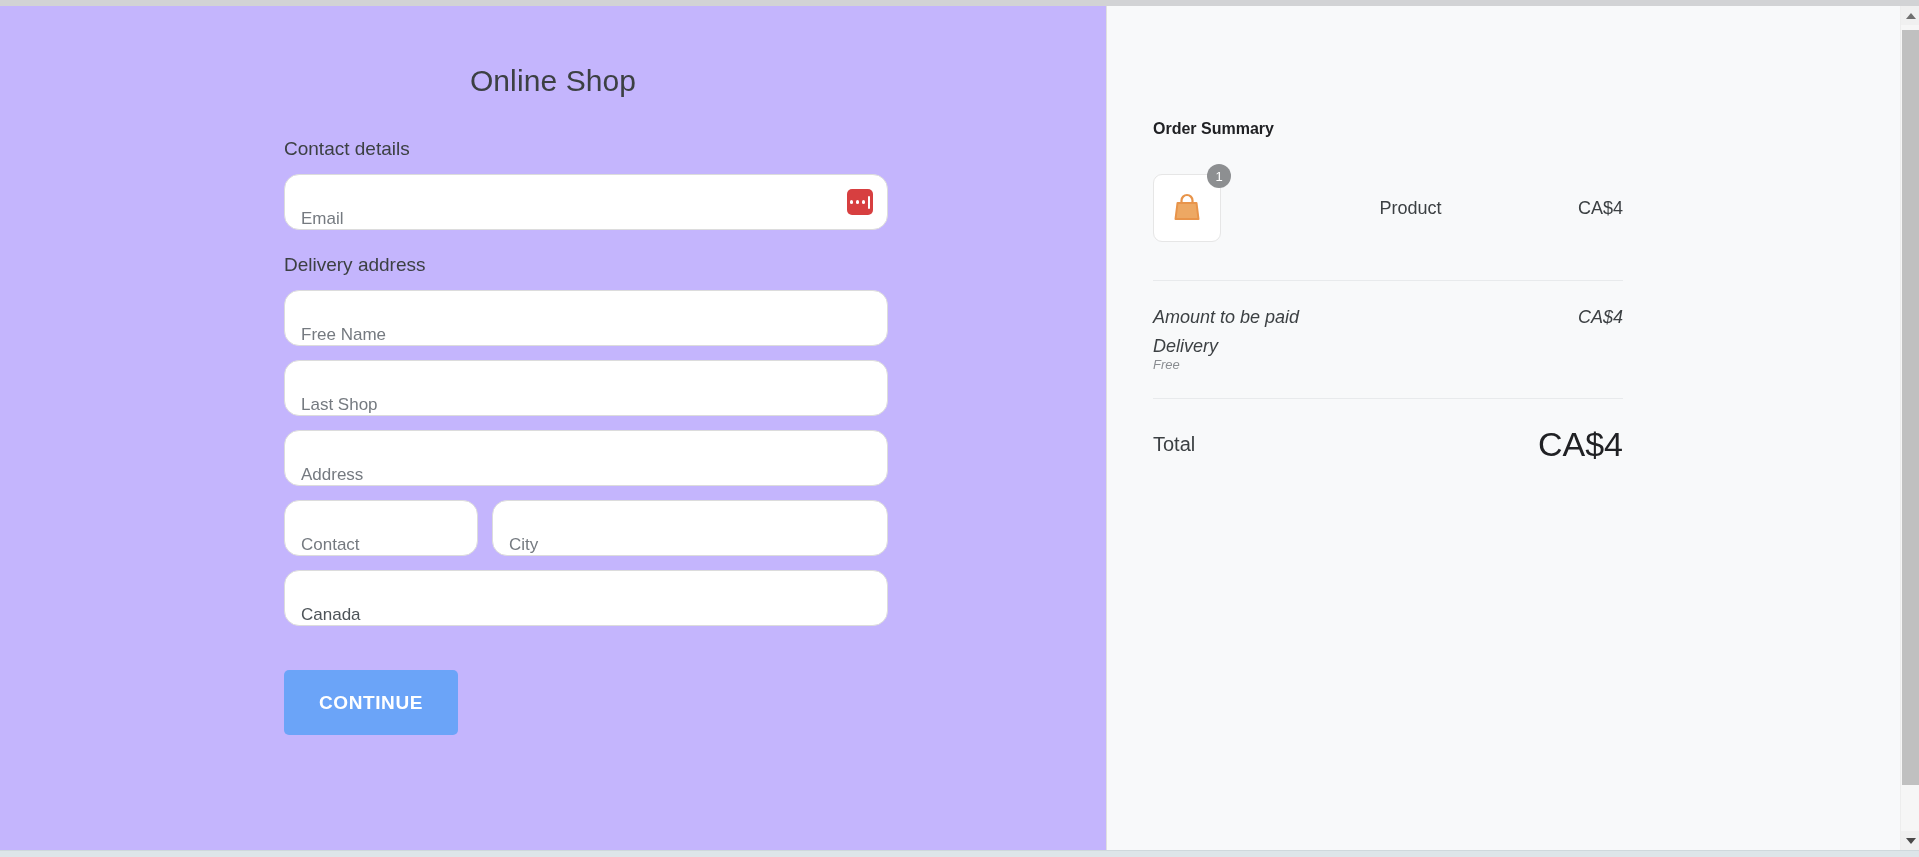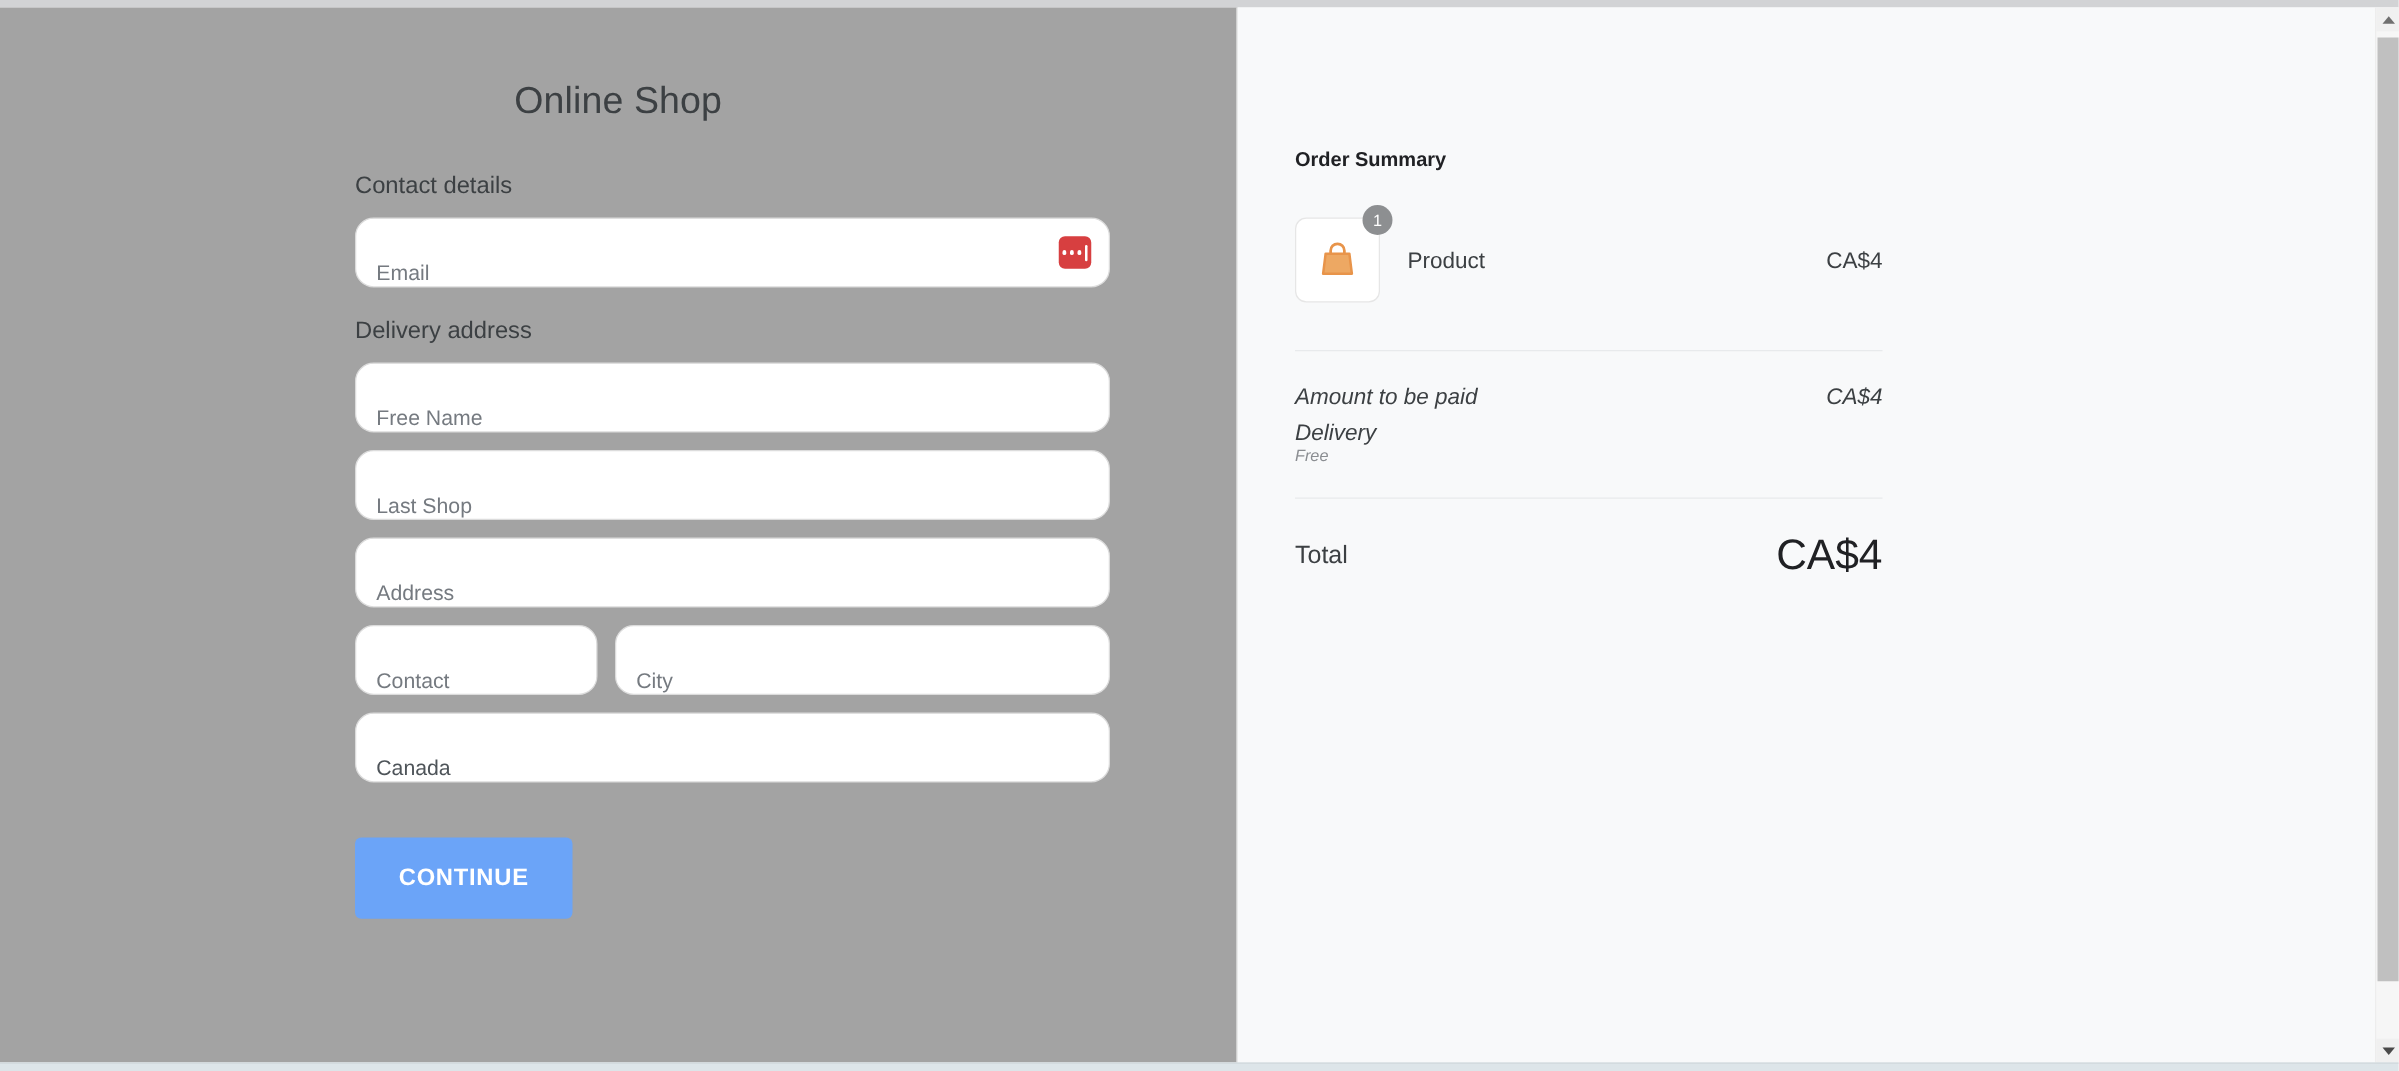--- a/index.html
+++ b/index.html
@@ -38,22 +38,22 @@
   
   .page {
     position: absolute;
     top: 6px;
     left: 0;
     width: 1900px;
     height: 844px;
     display: flex;
   }
   .left-panel {
-    width: 990px;
-    background: #a3a3a3;
+    width: 1107px;
+    background: #c4b5fd;
     border-right: 1px solid #e0e0e0;
     box-sizing: border-box;
     position: relative;
   }
   .right-panel {
     flex: 1;
     background: #f8f9fa;
     position: relative;
   }
 
@@ -202,20 +202,21 @@
     font-size: 13px;
     display: flex;
     align-items: center;
     justify-content: center;
   }
   .product-name {
     font-size: 18px;
     color: #3c4043;
     margin-left: 22px;
     flex: 1;
+    text-align: center;
   }
   .product-price {
     font-size: 18px;
     color: #3c4043;
   }
 
   .totals {
     padding-top: 26px;
     padding-bottom: 26px;
     border-bottom: 1px solid #e8eaec;

